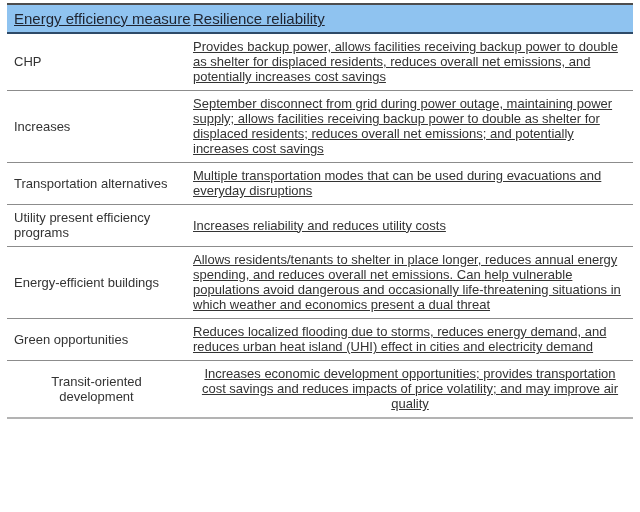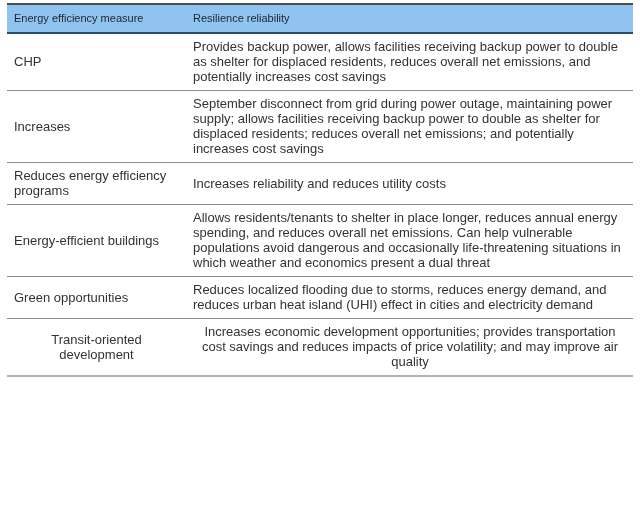--- a/index.html
+++ b/index.html
@@ -24,37 +24,38 @@
     border-bottom: 2px solid var(--bottom-border);
     color: var(--text-color);
   }
   col.c1 { width: 186px; }
   col.c2 { width: 440px; }
   thead th {
     background: var(--header-bg);
     border-bottom: 2px solid var(--header-border);
     text-align: left;
     font-weight: normal;
-    font-size: 11px;
+    font-size: 15px;
     line-height: 15px;
     color: var(--header-text);
     padding: 6px 0 6px 0;
     vertical-align: middle;
+    text-decoration: underline;
   }
   thead th.h1 { padding-left: 7px; }
   tbody td {
     font-size: 13px;
     line-height: 15px;
     vertical-align: middle;
     padding: 5px 0 6px 0;
     border-bottom: 1px solid var(--row-divider);
   }
   tbody tr:last-child td { border-bottom: none; text-align: center; }
   td.measure { padding-left: 7px; padding-right: 14px; }
-  td.implication { padding-right: 6px; }
+  td.implication { padding-right: 6px; text-decoration: underline; }
 </style>
 </head>
 <body>
 
 <div class="table-wrap">
   <table class="measures">
     <colgroup>
         <col class="c1">
         <col class="c2">
       </colgroup>
@@ -67,21 +68,25 @@
     <tbody>
       <tr>
         <td class="measure">CHP</td>
         <td class="implication">Provides backup power, allows facilities receiving backup power to double as shelter for displaced residents, reduces overall net emissions, and potentially increases cost savings</td>
       </tr>
       <tr>
         <td class="measure">Increases</td>
         <td class="implication">September disconnect from grid during power outage, maintaining power supply; allows facilities receiving backup power to double as shelter for displaced residents; reduces overall net emissions; and potentially increases cost savings</td>
       </tr>
       <tr>
-        <td class="measure">Reduces energy efficiency programs</td>
+        <td class="measure">Transportation alternatives</td>
+        <td class="implication">Multiple transportation modes that can be used during evacuations and everyday disruptions</td>
+      </tr>
+      <tr>
+        <td class="measure">Utility present efficiency programs</td>
         <td class="implication">Increases reliability and reduces utility costs</td>
       </tr>
       <tr>
         <td class="measure">Energy-efficient buildings</td>
         <td class="implication">Allows residents/tenants to shelter in place longer, reduces annual energy spending, and reduces overall net emissions. Can help vulnerable populations avoid dangerous and occasionally life-threatening situations in which weather and economics present a dual threat</td>
       </tr>
       <tr>
         <td class="measure">Green opportunities</td>
         <td class="implication">Reduces localized flooding due to storms, reduces energy demand, and reduces urban heat island (UHI) effect in cities and electricity demand</td>
       </tr>

